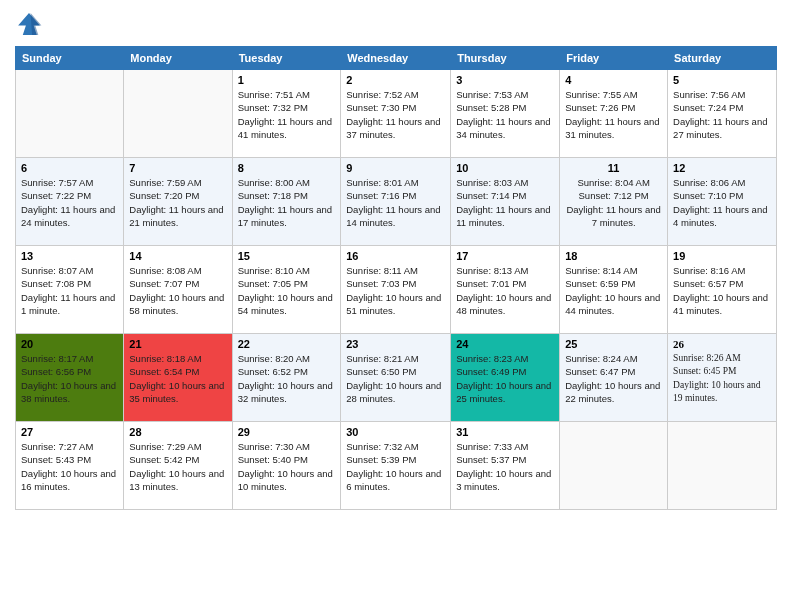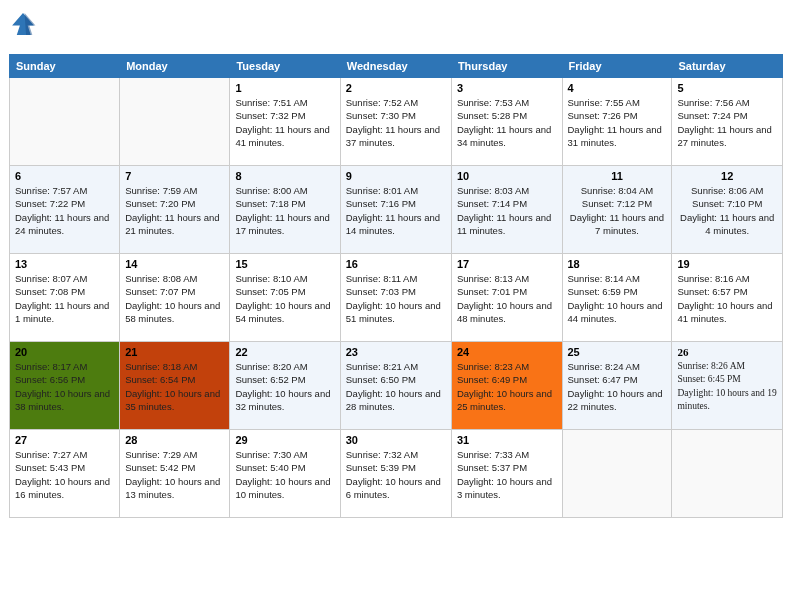--- a/index.html
+++ b/index.html
@@ -6,24 +6,23 @@
     body {
       font-family: Arial, sans-serif;
       background: #fff;
       width: 792px;
       height: 612px;
       overflow: hidden;
     }
     .page {
       width: 792px;
       height: 480px;
-      padding: 10px 9px;
+      padding: 10px 15px;
       display: flex;
       flex-direction: column;
-      gap: 8px;
     }
     .header {
       display: flex;
       justify-content: space-between;
       align-items: flex-start;
       margin-bottom: 8px;
     }
     .logo {
       display: flex;
       align-items: center;
@@ -171,21 +170,21 @@
             <div class="day-detail"><span>Sunrise: 8:01 AM</span><br><span>Sunset: 7:16 PM</span><br><span>Daylight: 11 hours and 14 minutes.</span></div>
           </td>
           <td style="background: rgb(240, 245, 251);">
             <span class="day-num">10</span>
             <div class="day-detail"><span>Sunrise: 8:03 AM</span><br><span>Sunset: 7:14 PM</span><br><span>Daylight: 11 hours and 11 minutes.</span></div>
           </td>
           <td style="background: rgb(240, 245, 251); text-align: center;">
             <span class="day-num">11</span>
             <div class="day-detail"><span>Sunrise: 8:04 AM</span><br><span>Sunset: 7:12 PM</span><br><span>Daylight: 11 hours and 7 minutes.</span></div>
           </td>
-          <td style="background: rgb(240, 245, 251); text-align: center;">
+          <td style="background: rgb(240, 245, 251);">
             <span class="day-num">12</span>
             <div class="day-detail"><span>Sunrise: 8:06 AM</span><br><span>Sunset: 7:10 PM</span><br><span>Daylight: 11 hours and 4 minutes.</span></div>
           </td>
         </tr>
         <tr>
           <td>
             <span class="day-num">13</span>
             <div class="day-detail"><span>Sunrise: 8:07 AM</span><br><span>Sunset: 7:08 PM</span><br><span>Daylight: 11 hours and 1 minute.</span></div>
           </td>
           <td>
@@ -211,33 +210,33 @@
           <td>
             <span class="day-num">19</span>
             <div class="day-detail"><span>Sunrise: 8:16 AM</span><br><span>Sunset: 6:57 PM</span><br><span>Daylight: 10 hours and 41 minutes.</span></div>
           </td>
         </tr>
         <tr>
           <td style="background: #4d7c0f;">
             <span class="day-num">20</span>
             <div class="day-detail"><span>Sunrise: 8:17 AM</span><br><span>Sunset: 6:56 PM</span><br><span>Daylight: 10 hours and 38 minutes.</span></div>
           </td>
-          <td style="background: #c2410c; margin-left: 40px;">
+          <td style="background: #ef4444; margin-left: 40px;">
             <span class="day-num">21</span>
             <div class="day-detail"><span>Sunrise: 8:18 AM</span><br><span>Sunset: 6:54 PM</span><br><span>Daylight: 10 hours and 35 minutes.</span></div>
           </td>
           <td style="background: rgb(240, 245, 251);">
             <span class="day-num">22</span>
             <div class="day-detail"><span>Sunrise: 8:20 AM</span><br><span>Sunset: 6:52 PM</span><br><span>Daylight: 10 hours and 32 minutes.</span></div>
           </td>
           <td style="background: rgb(240, 245, 251);">
             <span class="day-num">23</span>
             <div class="day-detail"><span>Sunrise: 8:21 AM</span><br><span>Sunset: 6:50 PM</span><br><span>Daylight: 10 hours and 28 minutes.</span></div>
           </td>
-          <td style="background: #f97316;">
+          <td style="background: #14b8a6;">
             <span class="day-num">24</span>
             <div class="day-detail"><span>Sunrise: 8:23 AM</span><br><span>Sunset: 6:49 PM</span><br><span>Daylight: 10 hours and 25 minutes.</span></div>
           </td>
           <td style="background: rgb(240, 245, 251);">
             <span class="day-num">25</span>
             <div class="day-detail"><span>Sunrise: 8:24 AM</span><br><span>Sunset: 6:47 PM</span><br><span>Daylight: 10 hours and 22 minutes.</span></div>
           </td>
           <td style="background: rgb(240, 245, 251); font-family: Liberation Serif, serif;">
             <span class="day-num">26</span>
             <div class="day-detail"><span>Sunrise: 8:26 AM</span><br><span>Sunset: 6:45 PM</span><br><span>Daylight: 10 hours and 19 minutes.</span></div>

